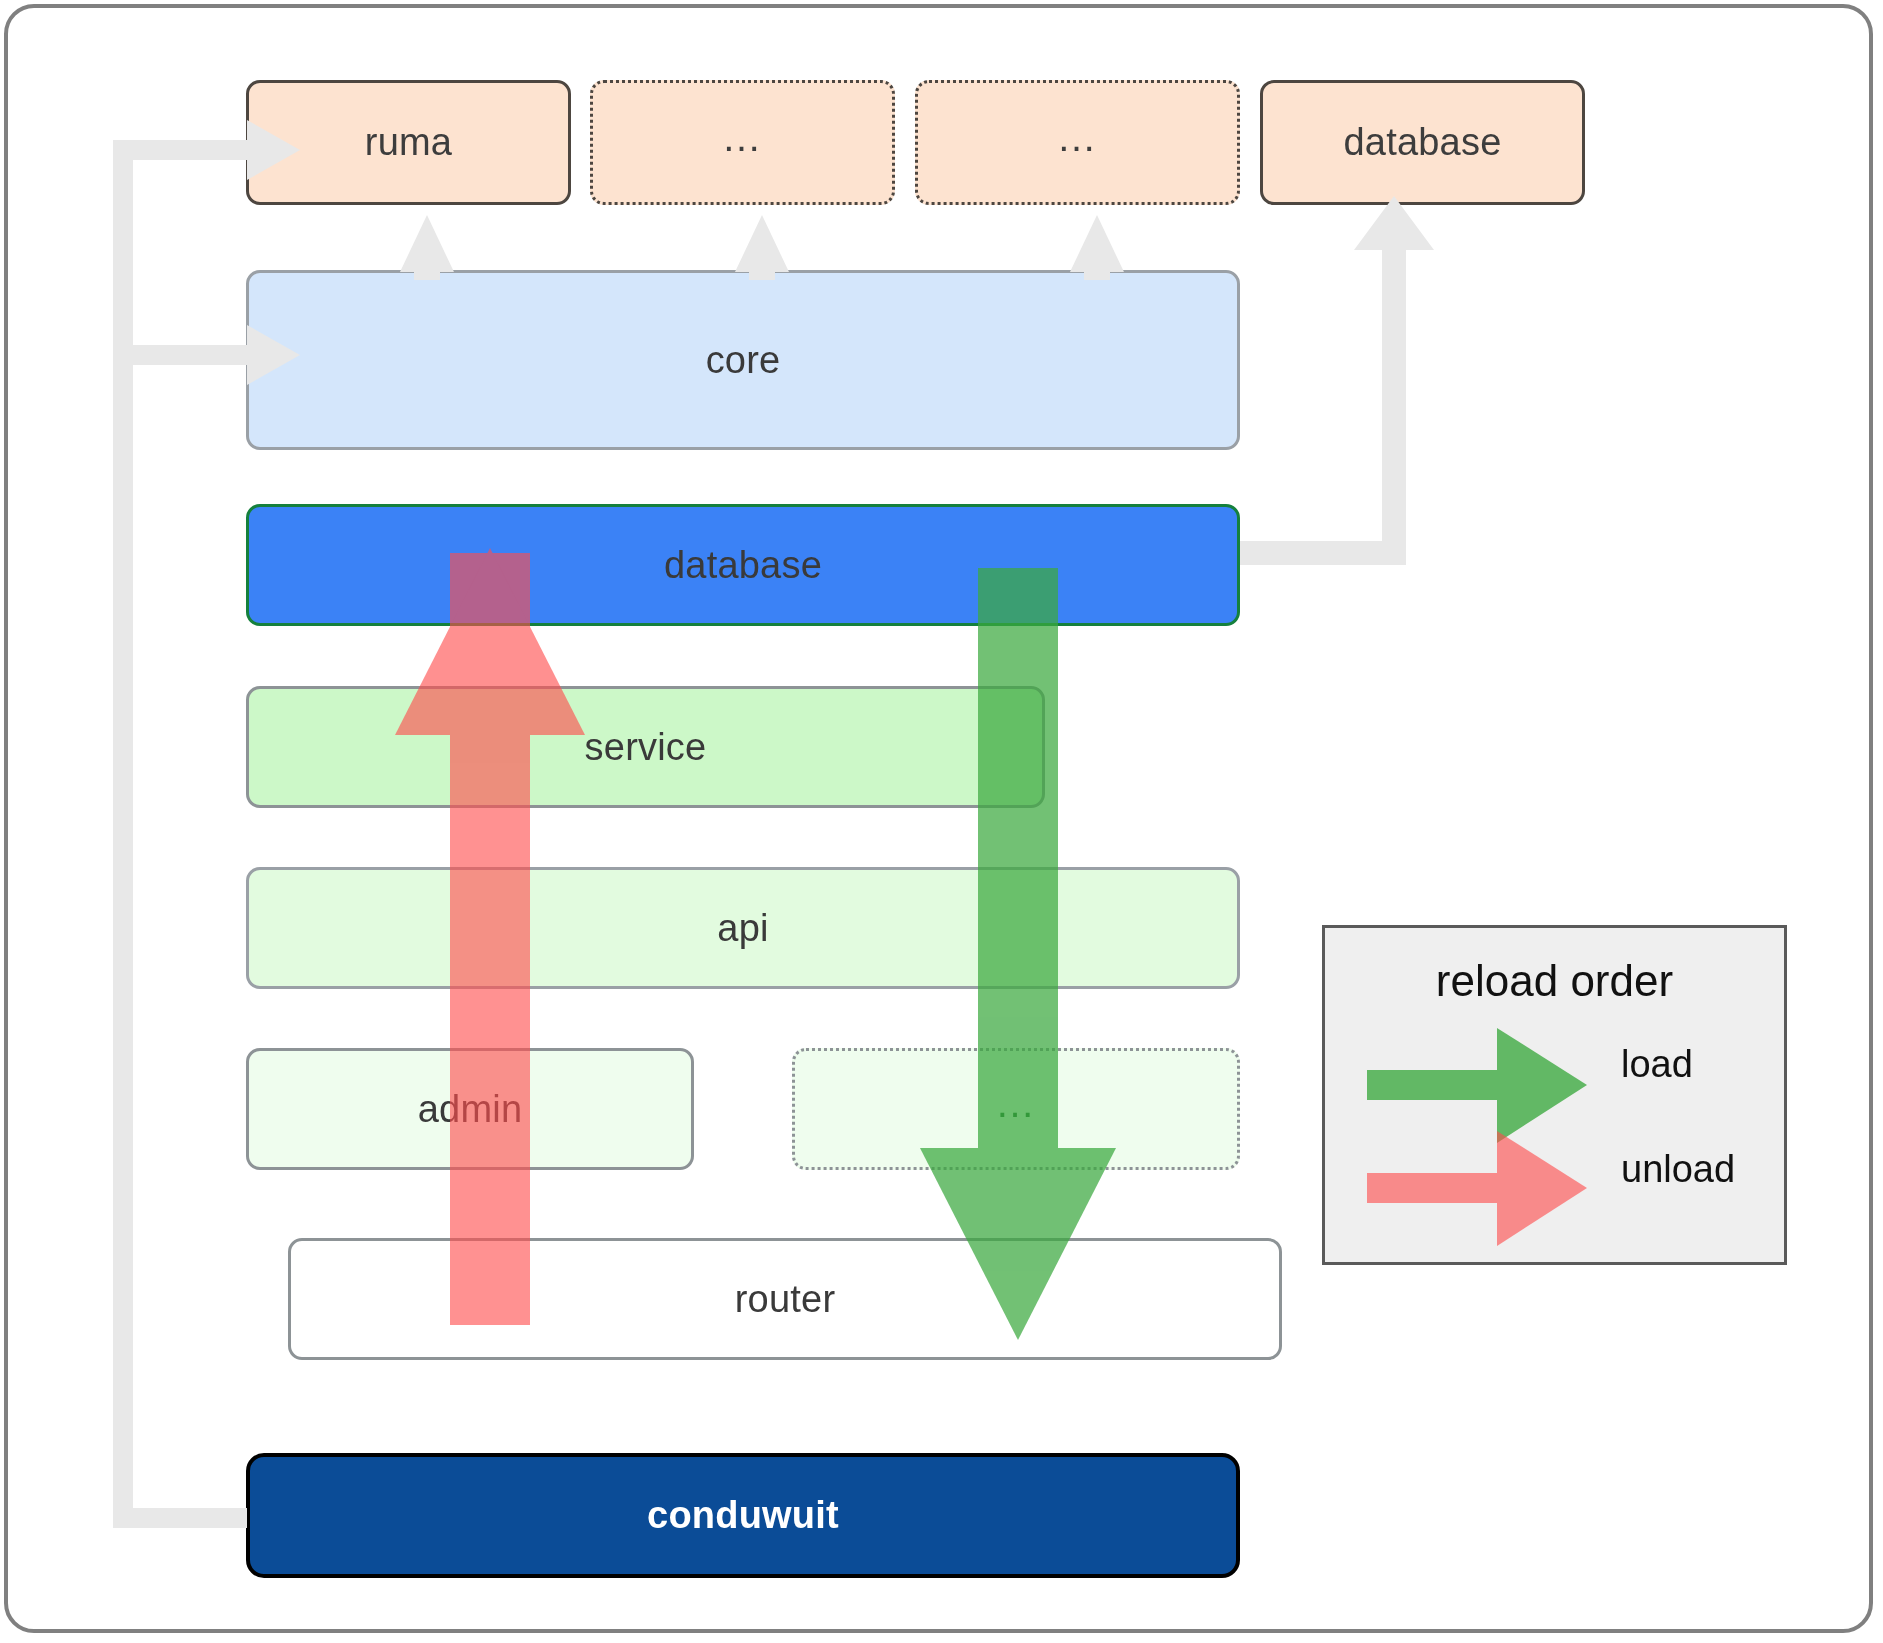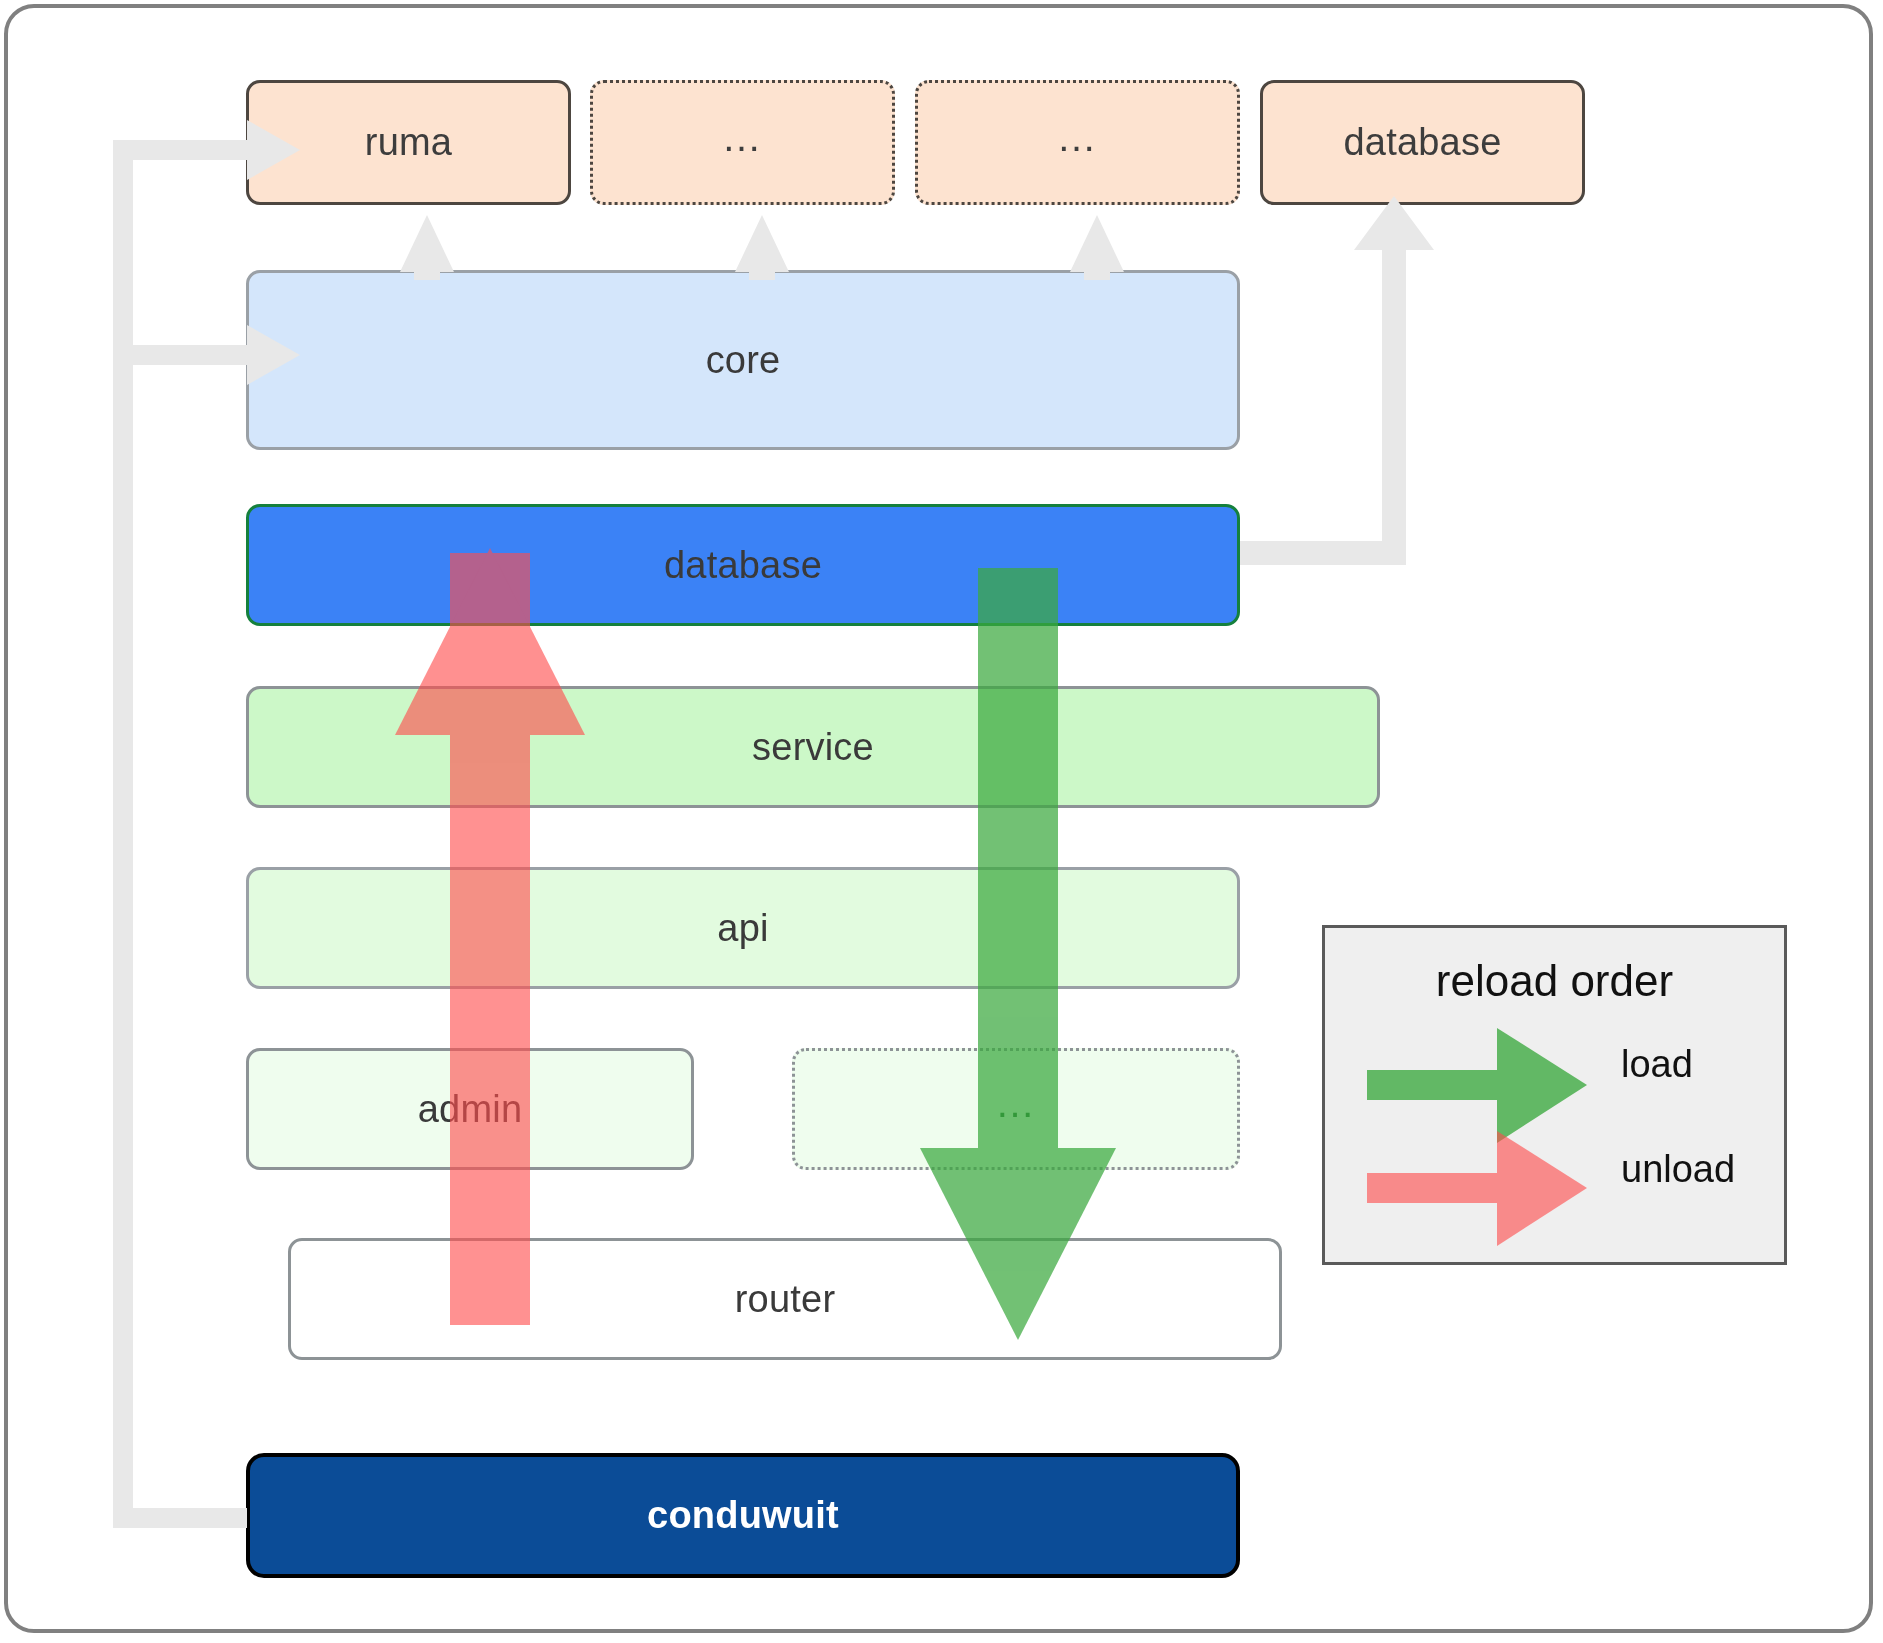--- a/index.html
+++ b/index.html
@@ -213,21 +213,21 @@
     </div>
 
     <div class="node node-core" style="left:246px; top:270px; width:994px; height:180px;">
       <span class="lbl">core</span>
     </div>
 
     <div class="node node-database" style="left:246px; top:504px; width:994px; height:122px;">
       <span class="lbl">database</span>
     </div>
 
-    <div class="node node-service" style="left:246px; top:686px; width:1134px; height:122px;">
+    <div class="node node-service" style="left:246px; top:686px; width:799px; height:122px;">
       <span class="lbl">service</span>
     </div>
 
     <div class="node node-api" style="left:246px; top:867px; width:994px; height:122px;">
       <span class="lbl">api</span>
     </div>
 
     <div class="node node-admin" style="left:246px; top:1048px; width:448px; height:122px;justify-content:center;">
       <span class="lbl">admin</span>
     </div>

